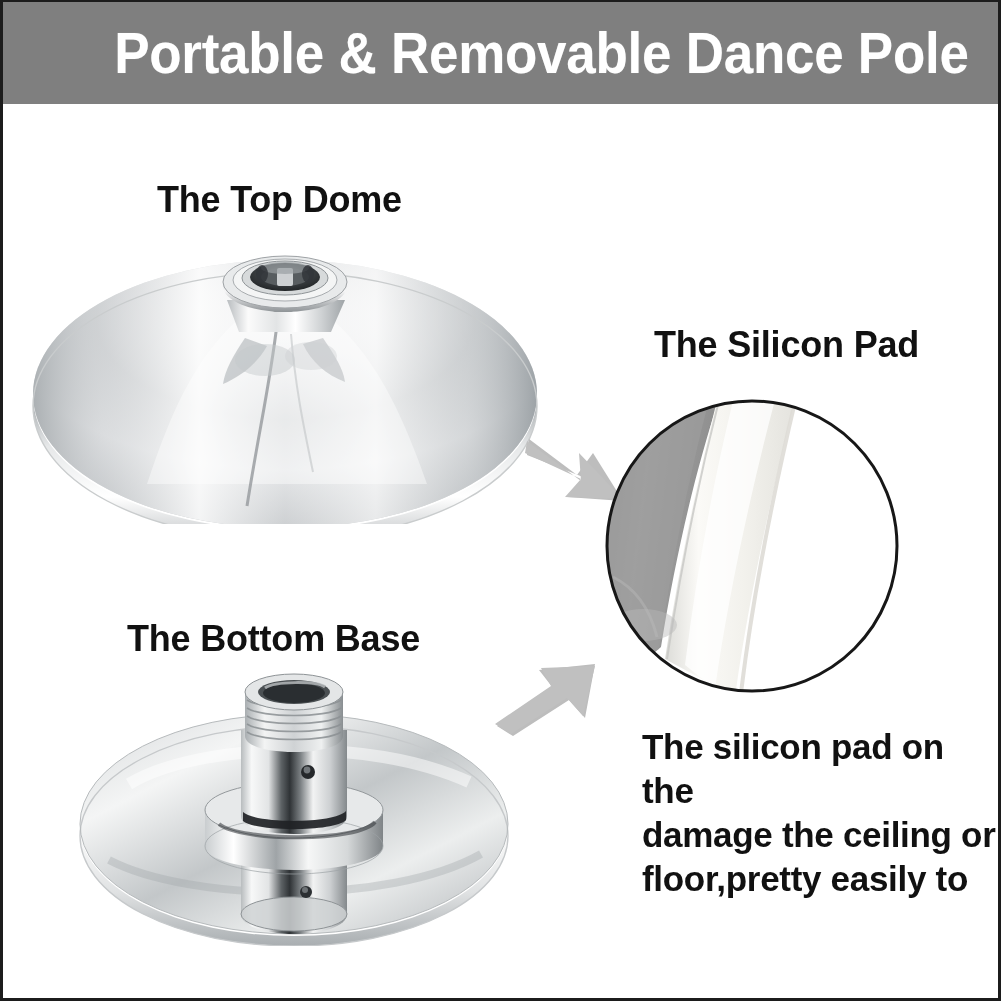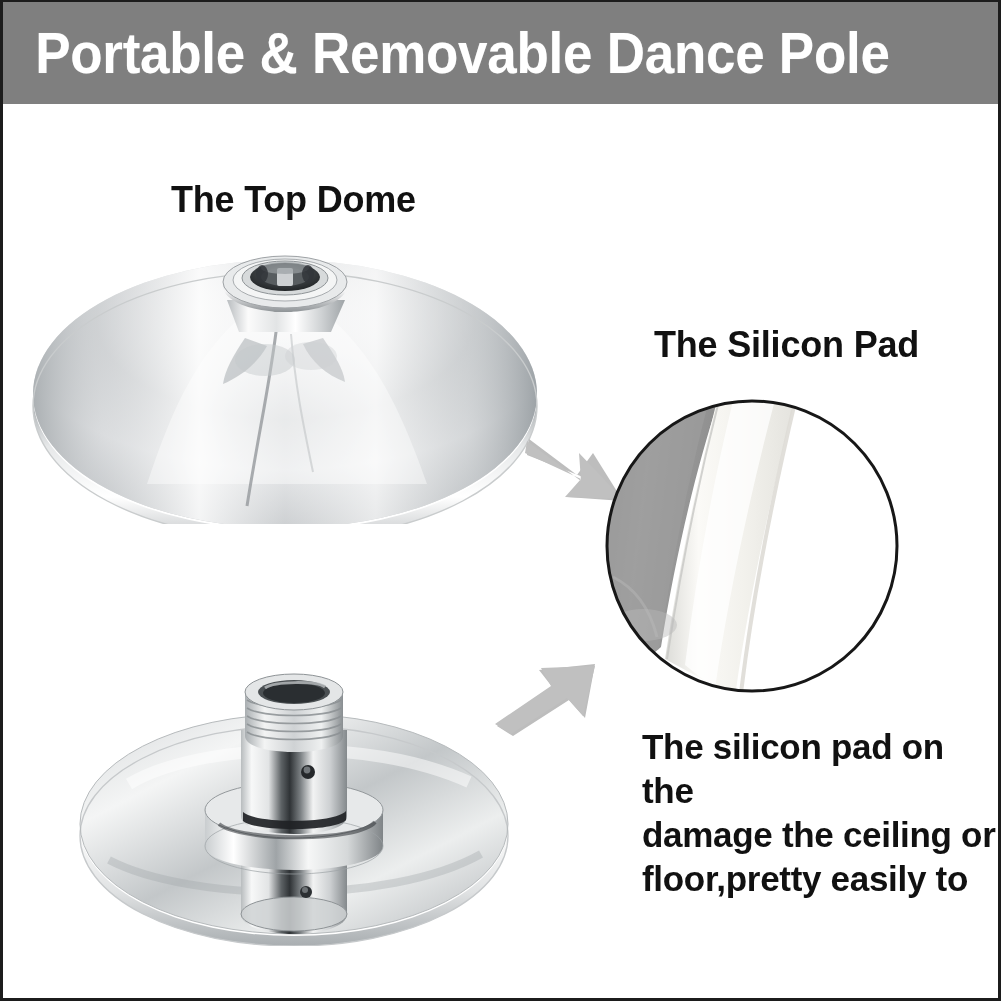--- a/index.html
+++ b/index.html
@@ -28,21 +28,21 @@
   
   .header-banner {
     position: absolute;
     left: 0px;
     top: 0px;
     width: 998px;
     height: 102px;
     background: #7f7f7f;
     display: flex;
     align-items: center;
-    justify-content: flex-start;
+    justify-content: flex-end;
     overflow: hidden;
   }
   .header-title {
     color: #ffffff;
     font-size: 57px;
     font-weight: bold;
     letter-spacing: -0.3px;
     line-height: 1;
     white-space: nowrap;
     transform: scaleX(0.93);
@@ -53,21 +53,21 @@
   
   .section-label {
     position: absolute;
     color: #111111;
     font-weight: bold;
     font-size: 36px;
     line-height: 1;
     white-space: nowrap;
     letter-spacing: -0.2px;
   }
-  #label-top-dome    { left: 154px; top: 180px; margin-left: 14px; }
+  #label-top-dome    { left: 154px; top: 180px; }
   #label-silicon-pad { left: 651px; top: 325px; }
   #label-bottom-base { left: 124px; top: 619px; }
 
   
   .description {
     position: absolute;
     left: 639px;
     top: 723px;
     width: 356px;
     color: #111111;
@@ -346,20 +346,21 @@
     <svg viewBox="0 0 104 84" width="104" height="84">
       <polygon points="2,72 58,34 44,16 100,10 90,64 74,46 18,82" fill="#bdbdbd"></polygon>
       <polygon points="0,70 56,32 46,14 100,12 88,62 72,44 16,80" fill="#c0c0c0"></polygon>
     </svg>
   </div>
 
   <div class="section-label" id="label-top-dome">The Top Dome</div>
 
   <div class="section-label" id="label-silicon-pad">The Silicon Pad</div>
 
+  <div class="section-label" id="label-bottom-base">The Bottom Base</div>
 
   <div class="description">
     <div>The silicon pad on the</div>
     <div>damage the ceiling or</div>
     <div>floor,pretty easily to</div>
   </div>
 
 </div>
 
 </body></html>

